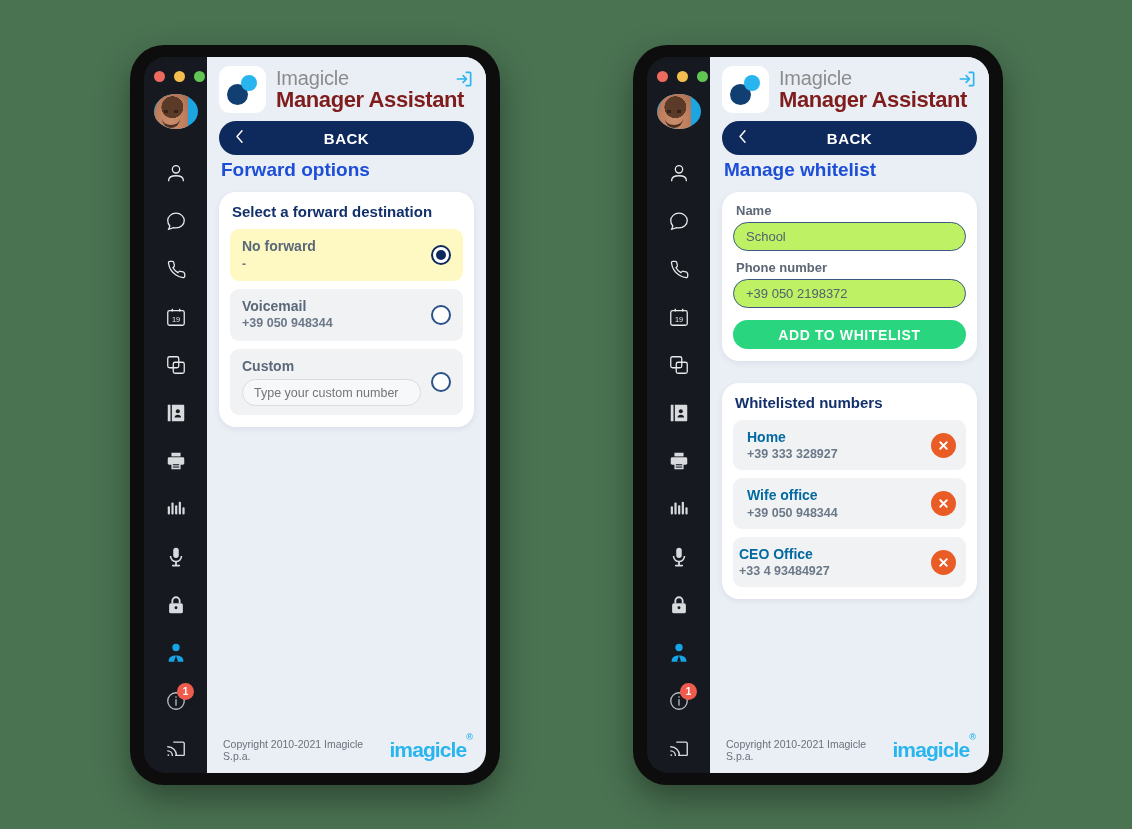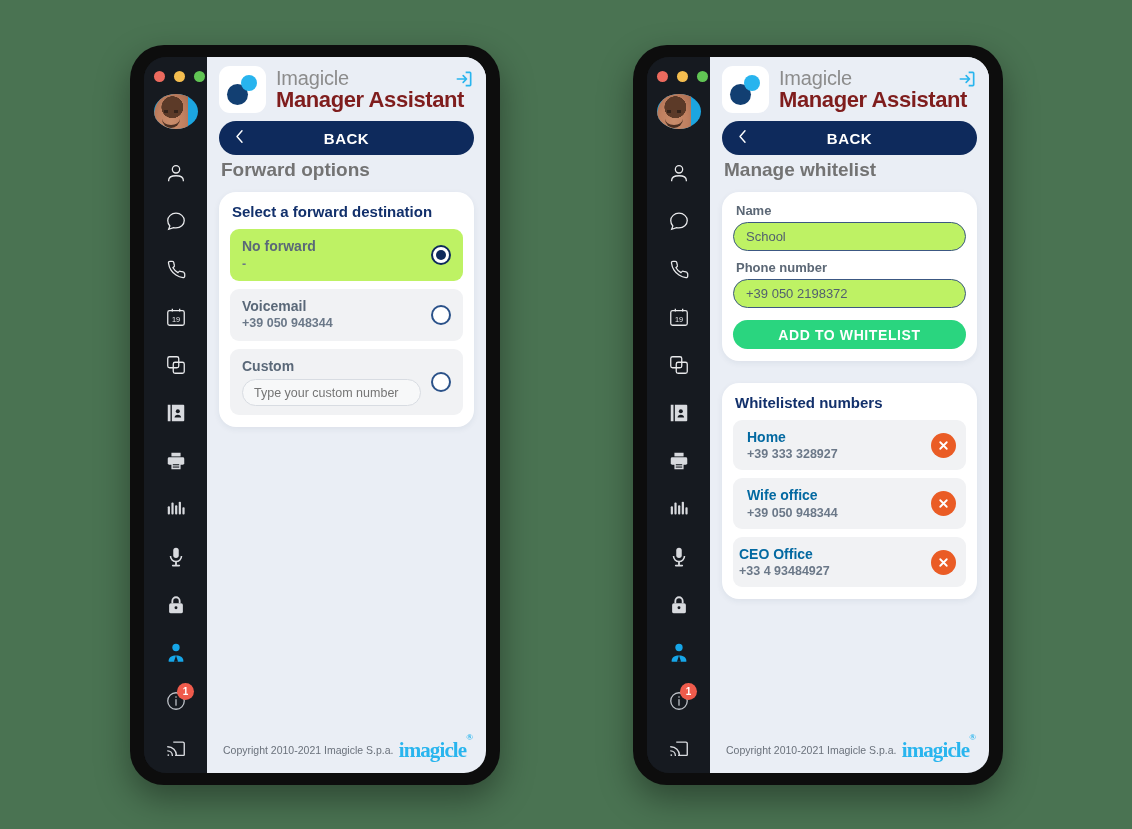--- a/index.html
+++ b/index.html
@@ -165,21 +165,21 @@
     position: relative;
     font-size: 15px; font-weight: bold; letter-spacing: 0.5px;
     cursor: pointer;
     margin-bottom: 1px;
   }
   .back-btn .chev {
     position: absolute; left: 15px; top: 50%;
     transform: translateY(-50%);
   }
   .page-title {
-    font-size: 19px; font-weight: bold; color: #737373;
+    font-size: 19px; font-weight: bold; color: #1d4ed8;
     margin: 3px 0 11px 2px;
   }
 
   .card {
     background: #fff;
     border-radius: 17px;
     box-shadow: 0 2px 6px rgba(30,50,90,0.07);
     padding: 11px 11px 12px 11px;
     margin-bottom: 22px;
   }
@@ -192,21 +192,21 @@
   .opt {
     background: #f1f2f4;
     border-radius: 9px;
     padding: 9px 12px;
     display: flex; align-items: center;
     margin-bottom: 8px;
     cursor: pointer;
     min-height: 50px;
   }
   .opt:last-child { margin-bottom: 0; }
-  .opt.sel { background: #bef264; }
+  .opt.sel { background: #fef9c3; }
   .opt .otext { flex: 1; min-width: 0; }
   .opt .oname {
     font-size: 14px; font-weight: bold; color: #5a6878;
     line-height: 1.25;
   }
   .opt .osub {
     font-size: 12.5px; font-weight: bold; color: #6b7888;
     line-height: 1.3;
   }
   .radio {
@@ -294,21 +294,21 @@
   
   .footer {
     height: 46px;
     display: flex; align-items: center; justify-content: space-between;
     padding: 0 14px 0 16px;
     flex: 0 0 46px;
   }
   .copy { font-size: 10.5px; color: #6a717b; }
   .imagicle-wm {
     font-size: 21px; font-weight: bold; color: #29b5ee;
-    letter-spacing: -0.9px; position: relative; font-family: Liberation Serif, serif;
+    letter-spacing: -0.9px; position: relative;
   }
   .imagicle-wm sup { font-size: 9px; top: -9px; position: relative; }
 </style>
 </head>
 <body>
 
 <div class="stage">
 
   <div class="phone left">
     <div class="phone-inner">

